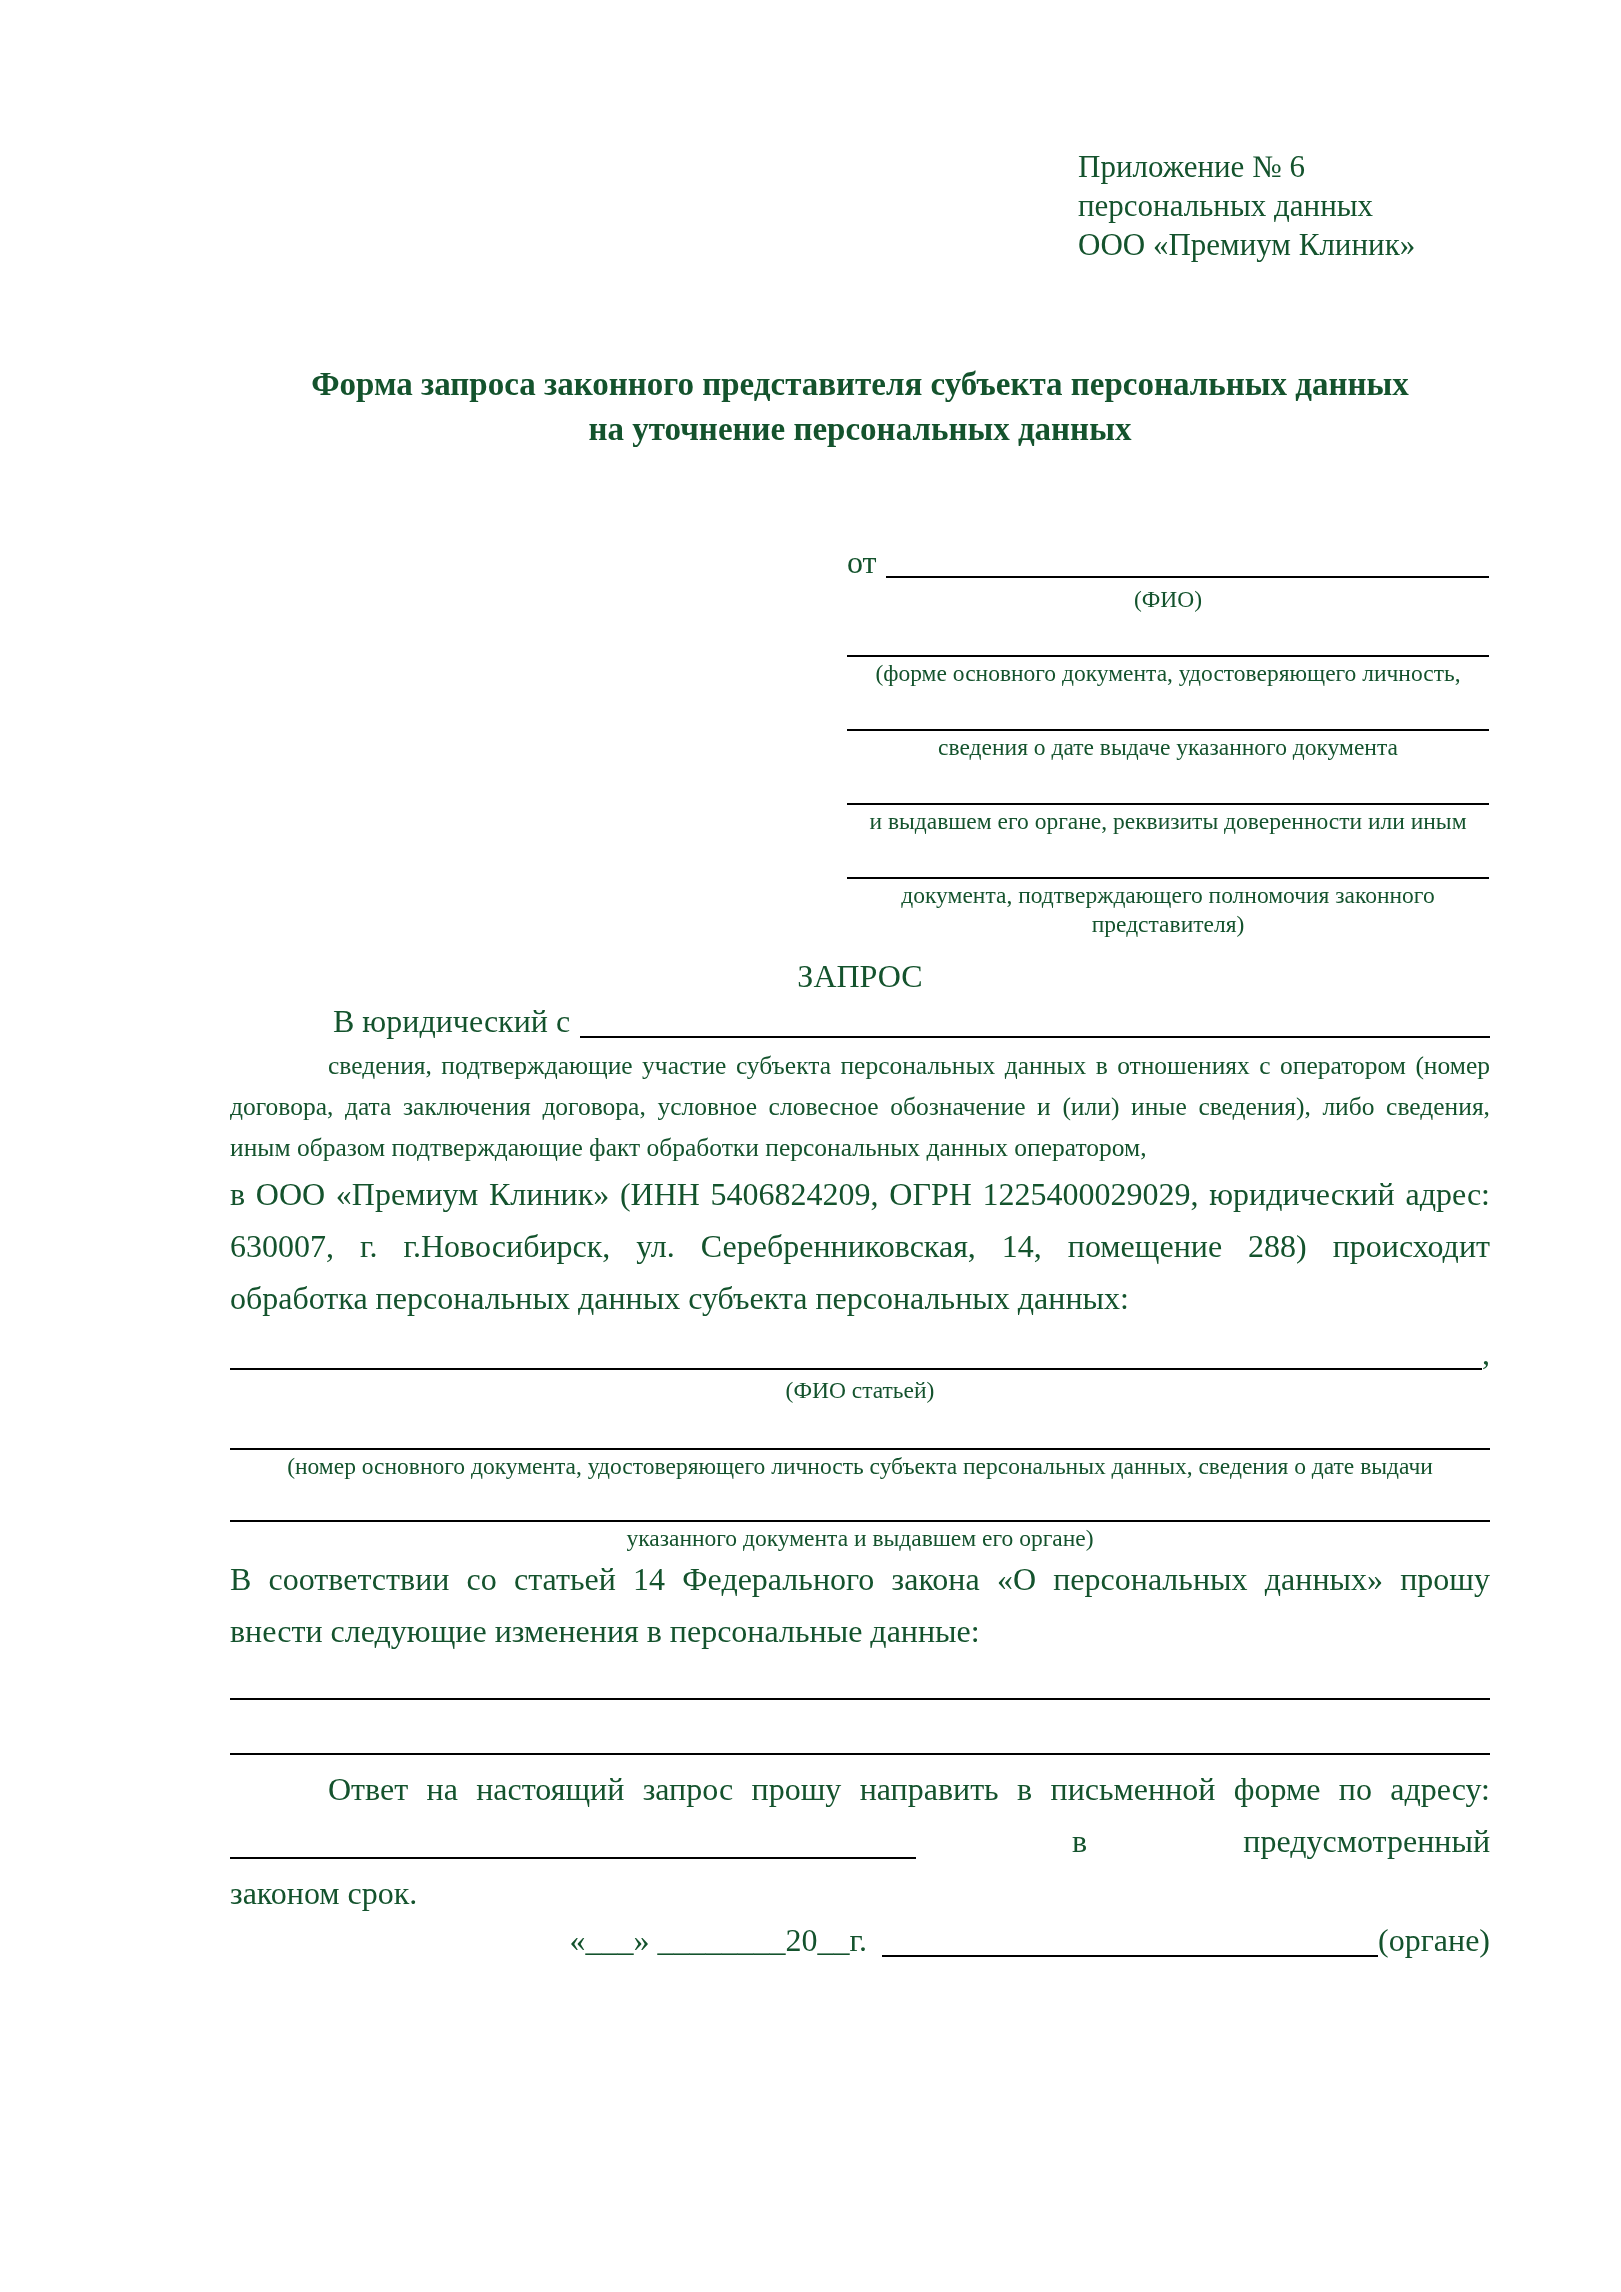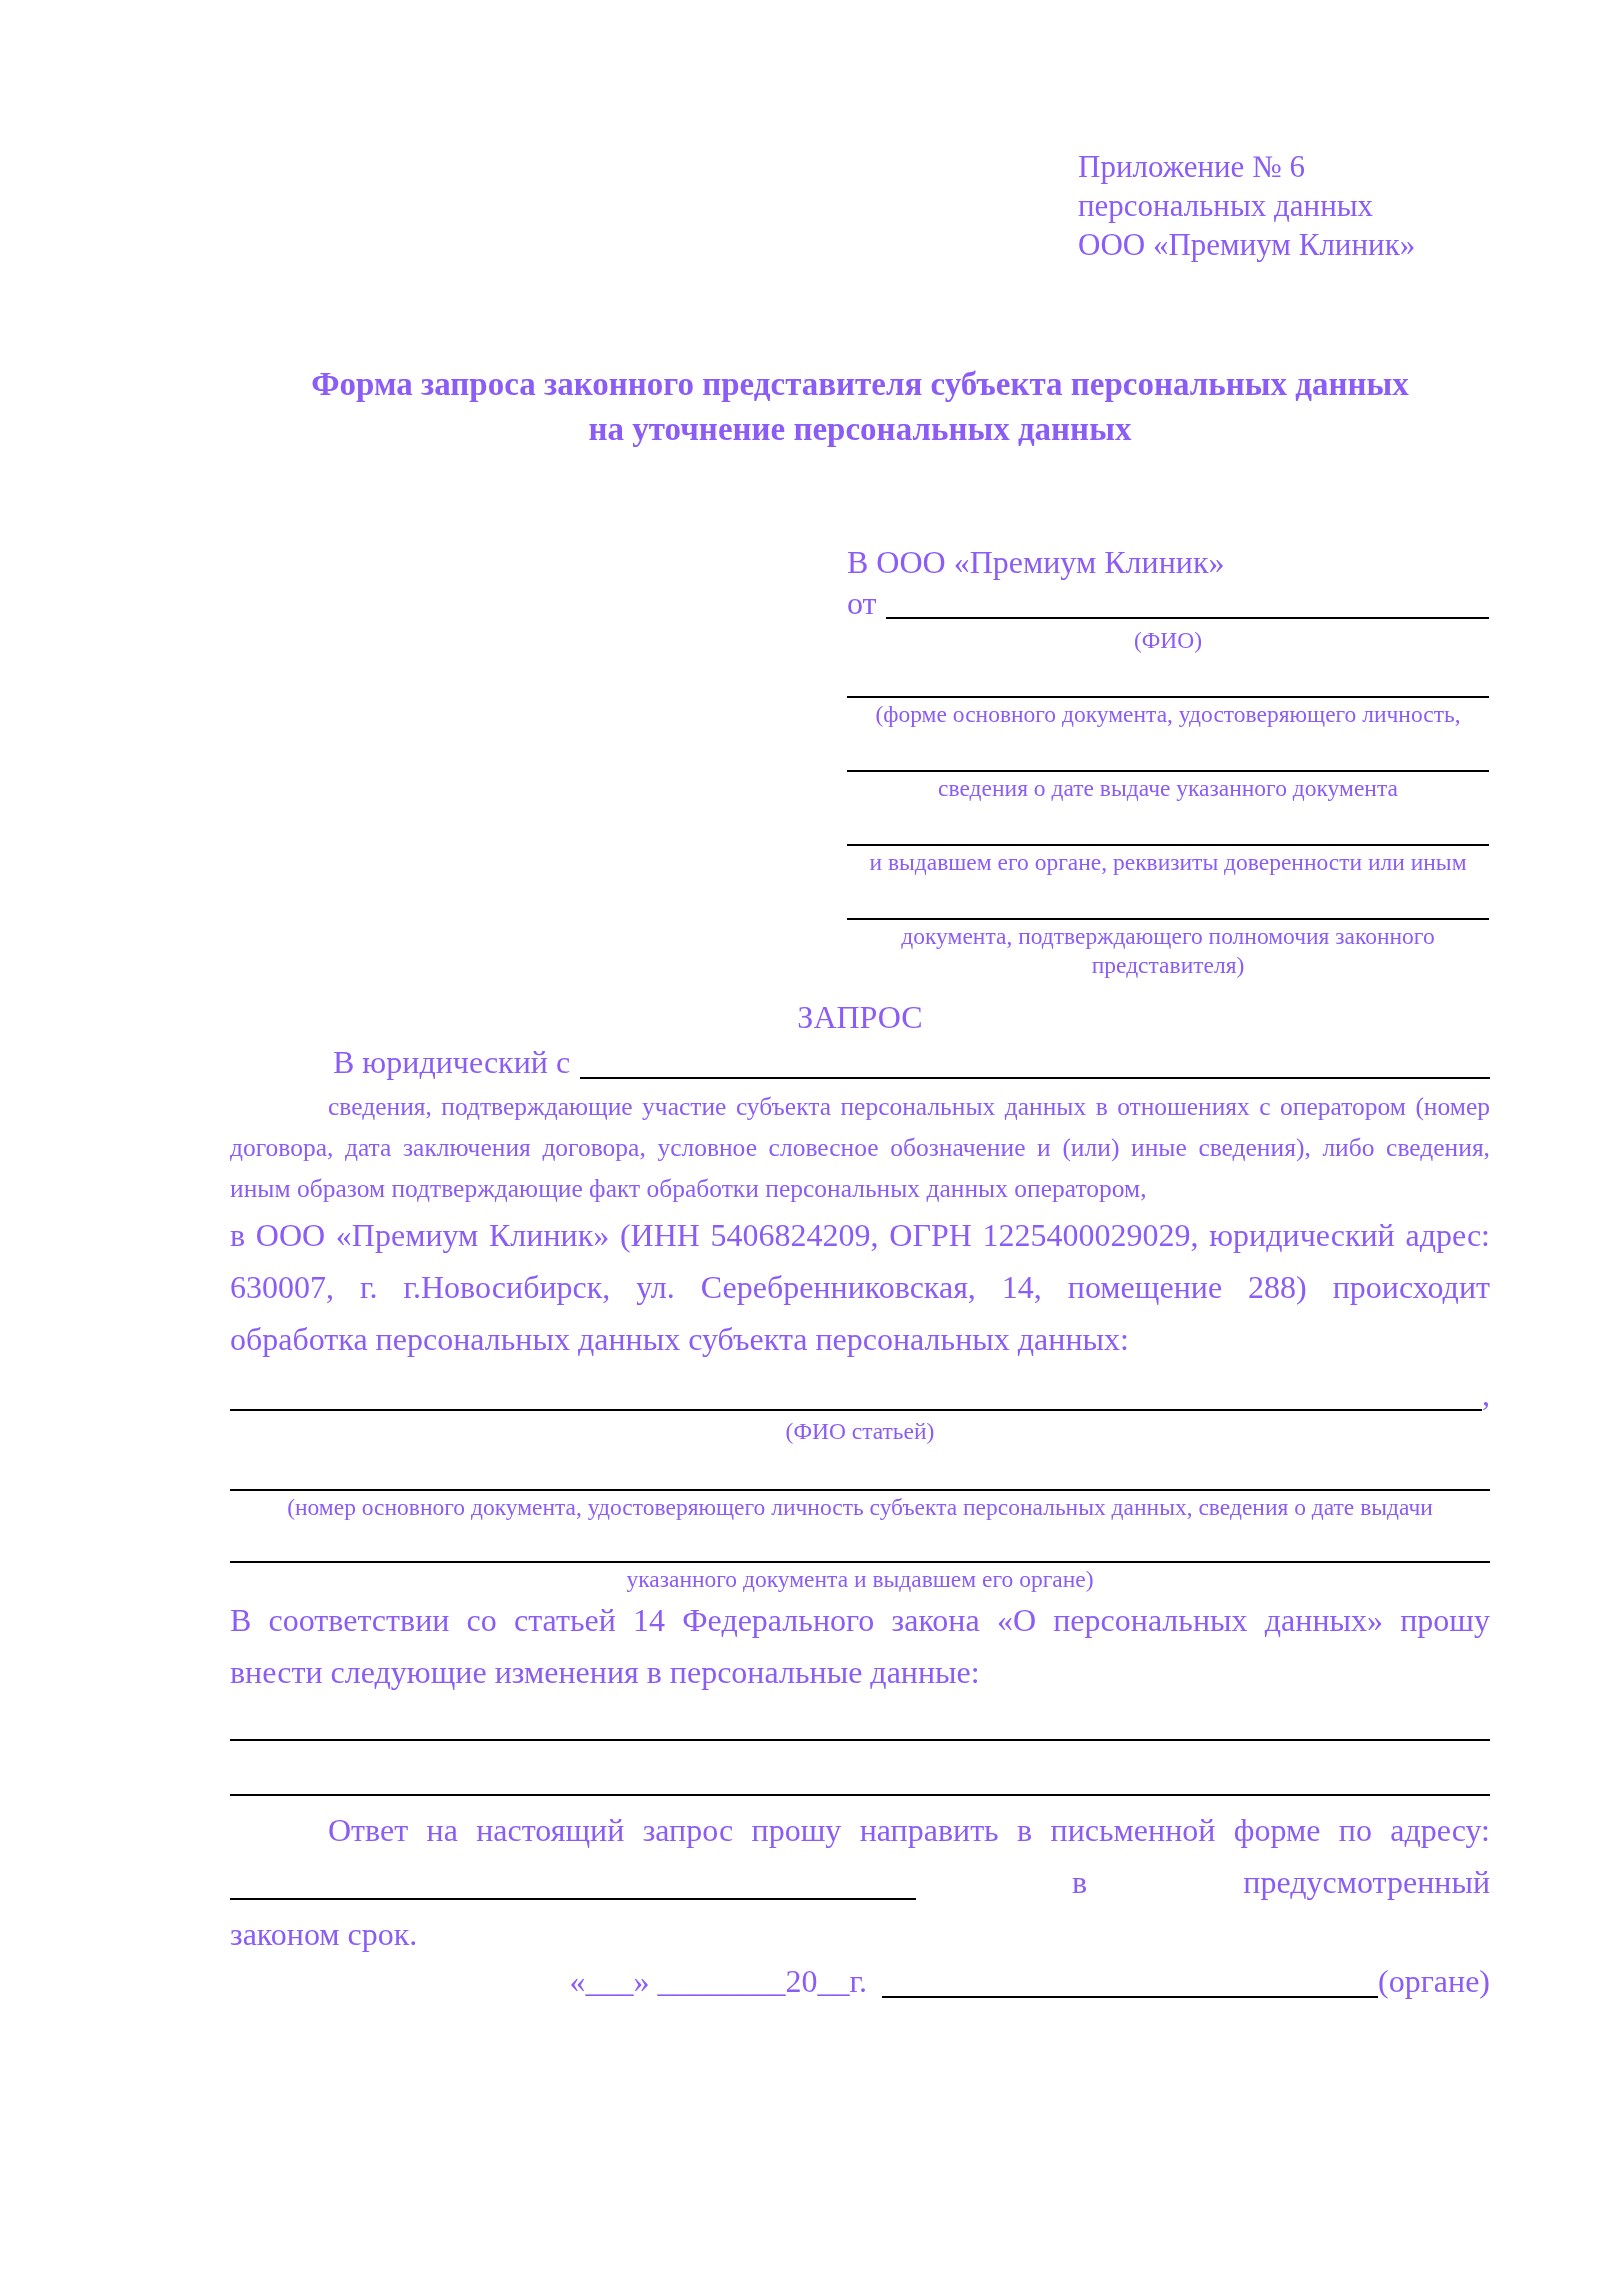--- a/index.html
+++ b/index.html
@@ -1,20 +1,20 @@
 <!DOCTYPE html>
 <html lang="ru"><head>
 <meta charset="utf-8">
 <style>
   html,body { margin:0; padding:0; background:#ffffff; }
   .page {
     position:relative;
     width:1621px; height:2293px;
     background:#ffffff;
-    color:#8b5cf6;
+    color:#14532d;
     font-family:"Liberation Serif","DejaVu Serif",serif;
     box-sizing:border-box;
     padding:147px 131px 0 230px;
     overflow:hidden;
   }
   
   .appendix { margin-left:848px; font-size:31px; line-height:39px; }
   
   .doc-title { margin-top:98px; text-align:center; font-weight:bold; font-size:33px; line-height:45px; }
   
@@ -55,21 +55,20 @@
     <div>персональных данных</div>
     <div>ООО «Премиум Клиник»</div>
   </div>
 
   <div class="doc-title">
     <div>Форма запроса законного представителя субъекта персональных данных</div>
     <div>на уточнение персональных данных</div>
   </div>
 
   <div class="addr">
-    <div>В ООО «Премиум Клиник»</div>
     <div class="flex-row">
       <span>от</span>
       <span class="fill"></span>
     </div>
     <div class="cap">(ФИО)</div>
 
     <div class="blank-line"></div>
     <div class="cap">(форме основного документа, удостоверяющего личность,</div>
 
     <div class="blank-line"></div>

